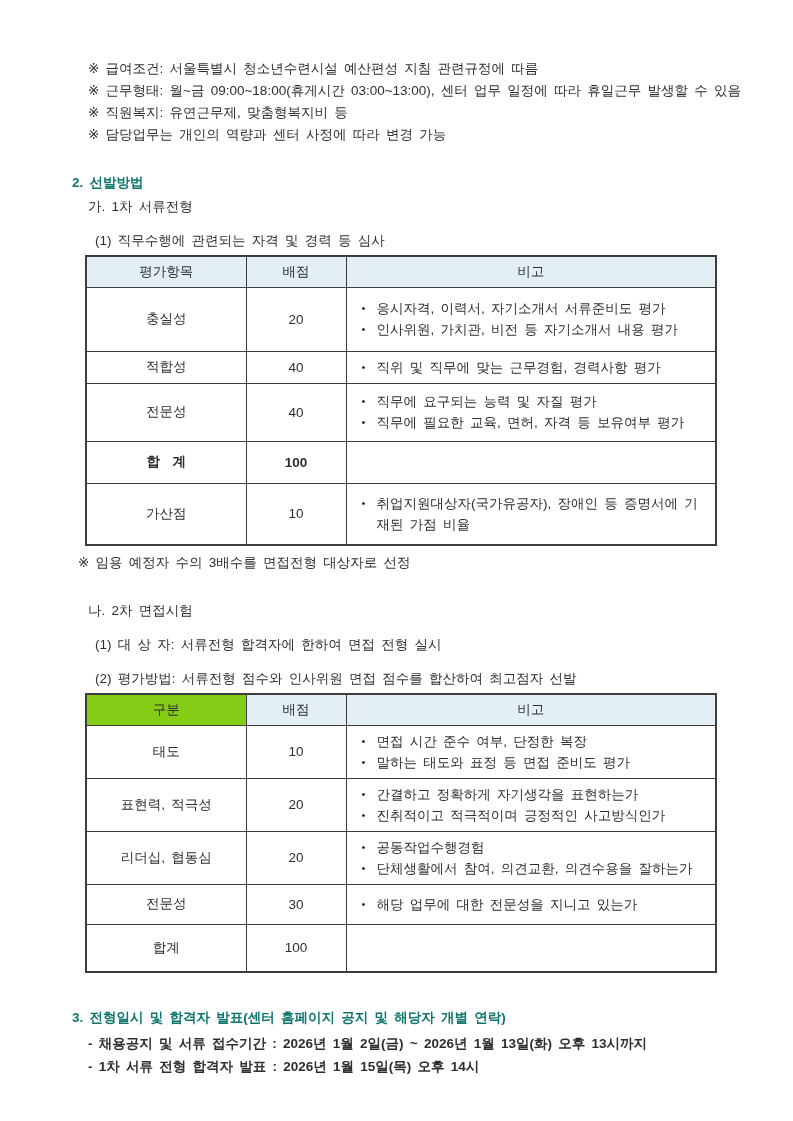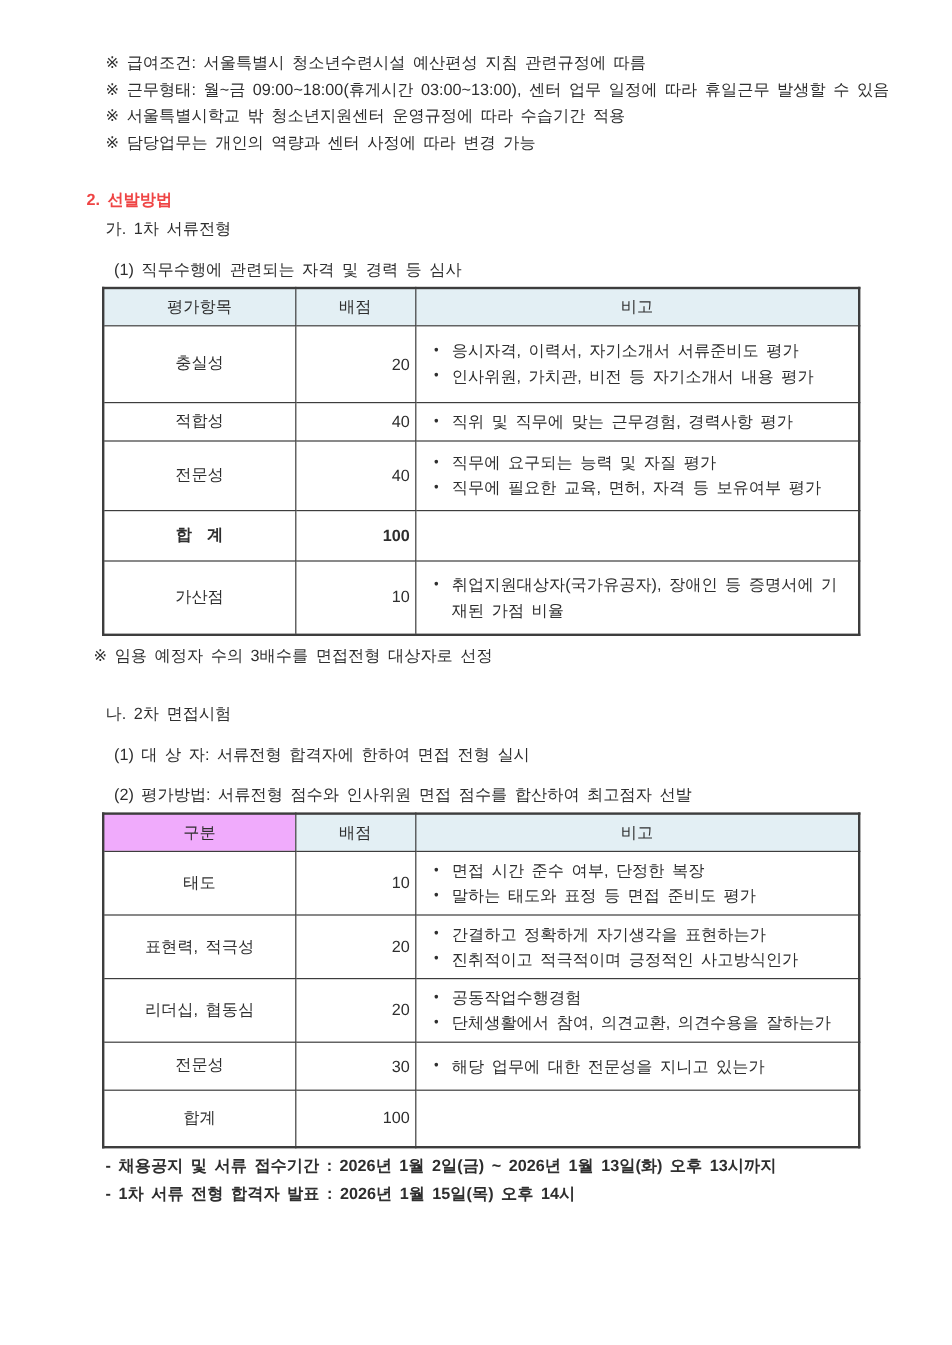--- a/index.html
+++ b/index.html
@@ -8,46 +8,46 @@
     position: relative;
     width: 793px;
     height: 1121px;
     background: #ffffff;
     font-family: "Liberation Sans", "DejaVu Sans", sans-serif;
     font-size: 13.5px;
     color: #2e2e2e;
     word-spacing: 2.5px;
     overflow: hidden;
   }
-  .content { padding-top: 42px; }
+  .content { padding-top: 58px; }
 
   .notes { margin-left: 88px; }
   .note-line { line-height: 22px; white-space: pre-wrap; }
 
-  .heading { font-weight: bold; color: #ef4444; }
+  .heading { font-weight: bold; color: #0f766e; }
   .sec2-heading { margin: 26px 0 0 72px; line-height: 22px; }
   .sub-title { margin: 2px 0 0 88px; line-height: 22px; white-space: pre-wrap; }
   .sub-item  { margin: 12px 0 0 95px; line-height: 22px; white-space: pre-wrap; }
 
   .table-wrap { margin: 3px 0 0 85px; width: 501px; }
   .doc-table { border-collapse: collapse; width: 630px; table-layout: fixed; border: 2px solid #3d3d3d; }
   .doc-table th, .doc-table td { border: 1px solid #3d3d3d; }
   .doc-table th {
     background: #e3eff4;
     font-weight: normal;
     height: 31px;
     text-align: center;
     vertical-align: middle;
     padding: 2px;
   }
   .col-cat { width: 160px; }
   .col-pts { width: 100px; }
   .col-rem { width: 370px; }
   .cat-cell { text-align: center; vertical-align: middle; white-space: pre-wrap; padding: 4px; }
-  .pts-cell { text-align: right; vertical-align: middle; padding: 4px; }
+  .pts-cell { text-align: center; vertical-align: middle; padding: 4px; }
   .rem-cell { vertical-align: middle; padding: 5px 6px 5px 4px; }
   .bullet-line { display: flex; line-height: 21px; }
   .bullet-dot { flex: 0 0 26px; text-align: center; font-size: 11px; line-height: 21px; }
   .bullet-text { flex: 1 1 auto; }
 
   
   .t1 tbody tr:nth-child(1) td { height: 64px; }
   .t1 tbody tr:nth-child(2) td { height: 31px; }
   .t1 tbody tr:nth-child(3) td { height: 58px; }
   .t1 tbody tr:nth-child(4) td { height: 42px; font-weight: bold; }
@@ -67,21 +67,21 @@
 </style>
 </head>
 <body>
 
 <div class="page">
   <div class="content">
 
     <div class="notes">
         <div class="note-line">※ 급여조건: 서울특별시 청소년수련시설 예산편성 지침 관련규정에 따름</div>
         <div class="note-line">※ 근무형태: 월~금 09:00~18:00(휴게시간 03:00~13:00), 센터 업무 일정에 따라 휴일근무 발생할 수 있음</div>
-        <div class="note-line">※ 서울특별시학교 밖 청소년지원센터 운영규정에 따라 수습기간 적용</div>
+        <div class="note-line">※ 직원복지: 유연근무제, 맞춤형복지비 등</div>
         <div class="note-line">※ 담당업무는 개인의 역량과 센터 사정에 따라 변경 가능</div>
       </div>
 
     <div class="heading sec2-heading">2. 선발방법</div>
 
     <div class="sub-title">가. 1차 서류전형</div>
 
     <div class="sub-item">(1) 직무수행에 관련되는 자격 및 경력 등 심사</div>
 
     <div class="table-wrap">
@@ -166,21 +166,21 @@
 
     <div class="table-wrap">
         <table class="doc-table t2">
           <colgroup>
             <col class="col-cat">
             <col class="col-pts">
             <col class="col-rem">
           </colgroup>
           <thead>
             <tr>
-              <th style="background: #f0abfc; margin-left: 32px;">구분</th>
+              <th style="background: #84cc16; margin-left: 32px;">구분</th>
               <th style="background: rgb(227, 239, 244);">배점</th>
               <th style="background: rgb(227, 239, 244);">비고</th>
             </tr>
           </thead>
           <tbody>
             <tr>
               <td class="cat-cell">태도</td>
               <td class="pts-cell">10</td>
               <td class="rem-cell">
                 <div class="bullet-line">
@@ -233,20 +233,21 @@
             </tr>
             <tr>
               <td class="cat-cell">합계</td>
               <td class="pts-cell">100</td>
               <td class="rem-cell"></td>
             </tr>
           </tbody>
         </table>
       </div>
 
+    <div class="heading sec3-heading">3. 전형일시 및 합격자 발표(센터 홈페이지 공지 및 해당자 개별 연락)</div>
 
     <div class="sec3-items">
         <div class="sec3-line">- 채용공지 및 서류 접수기간 : 2026년 1월 2일(금) ~ 2026년 1월 13일(화) 오후 13시까지</div>
         <div class="sec3-line">- 1차 서류 전형 합격자 발표 : 2026년 1월 15일(목) 오후 14시</div>
       </div>
 
   </div>
 </div>
 
 </body></html>

